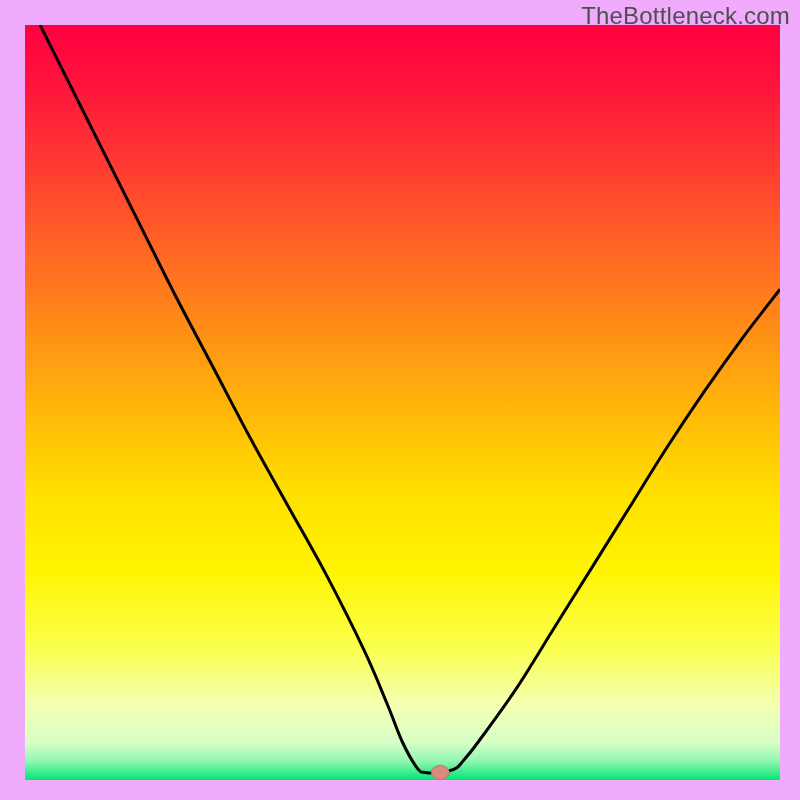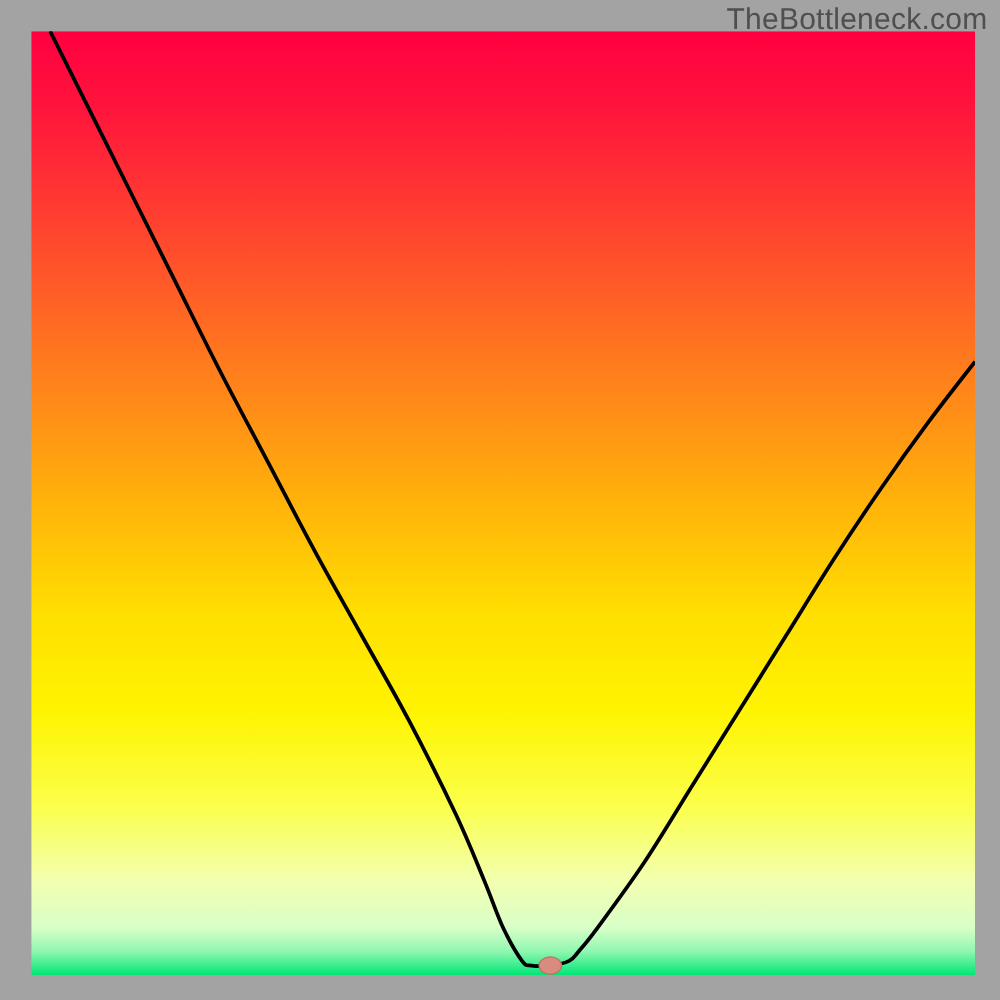--- a/index.html
+++ b/index.html
@@ -8,21 +8,21 @@
     width: 800px;
     height: 800px;
     background: #000;
     font-family: Arial, Helvetica, sans-serif;
     overflow: hidden;
   }
   .frame {
     position: relative;
     width: 800px;
     height: 800px;
-    background: #a3a3a3;
+    background: #f0abfc;
   }
   .watermark {
     position: absolute;
     top: 2px;
     right: 10px;
     color: #4f4f4f;
     font-size: 24px;
     font-weight: 500;
     letter-spacing: 0.2px;
     z-index: 10;

